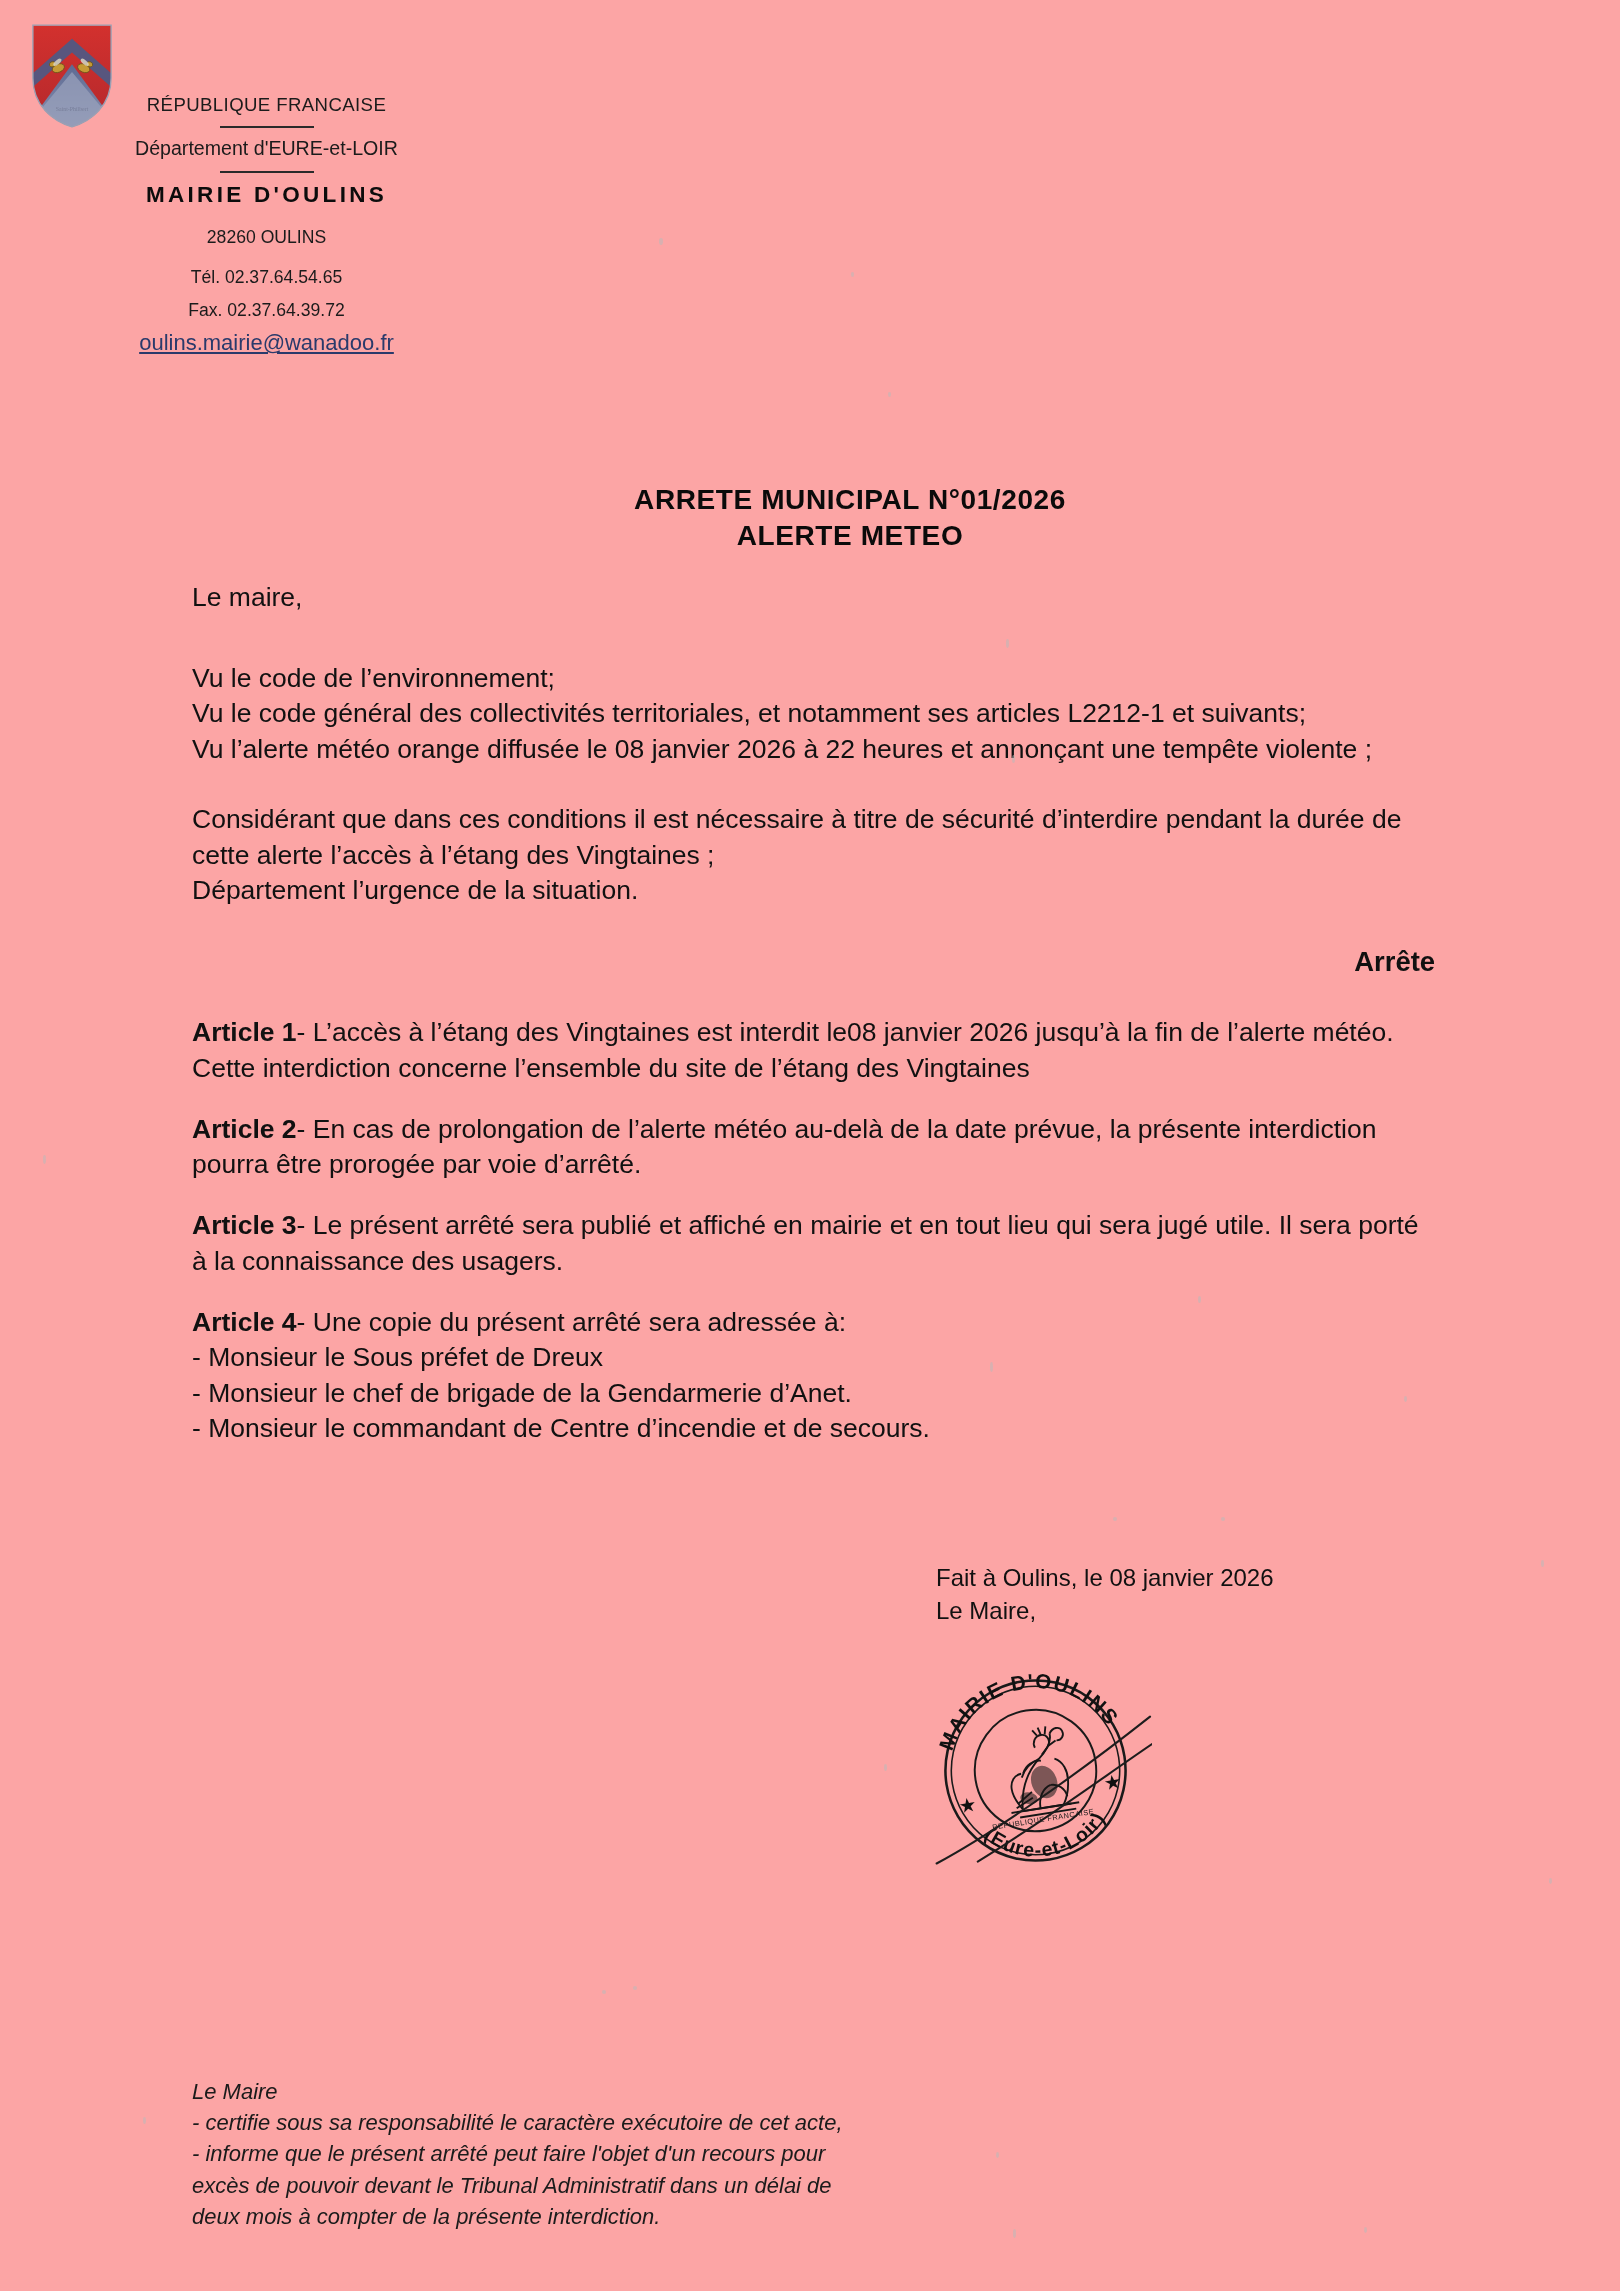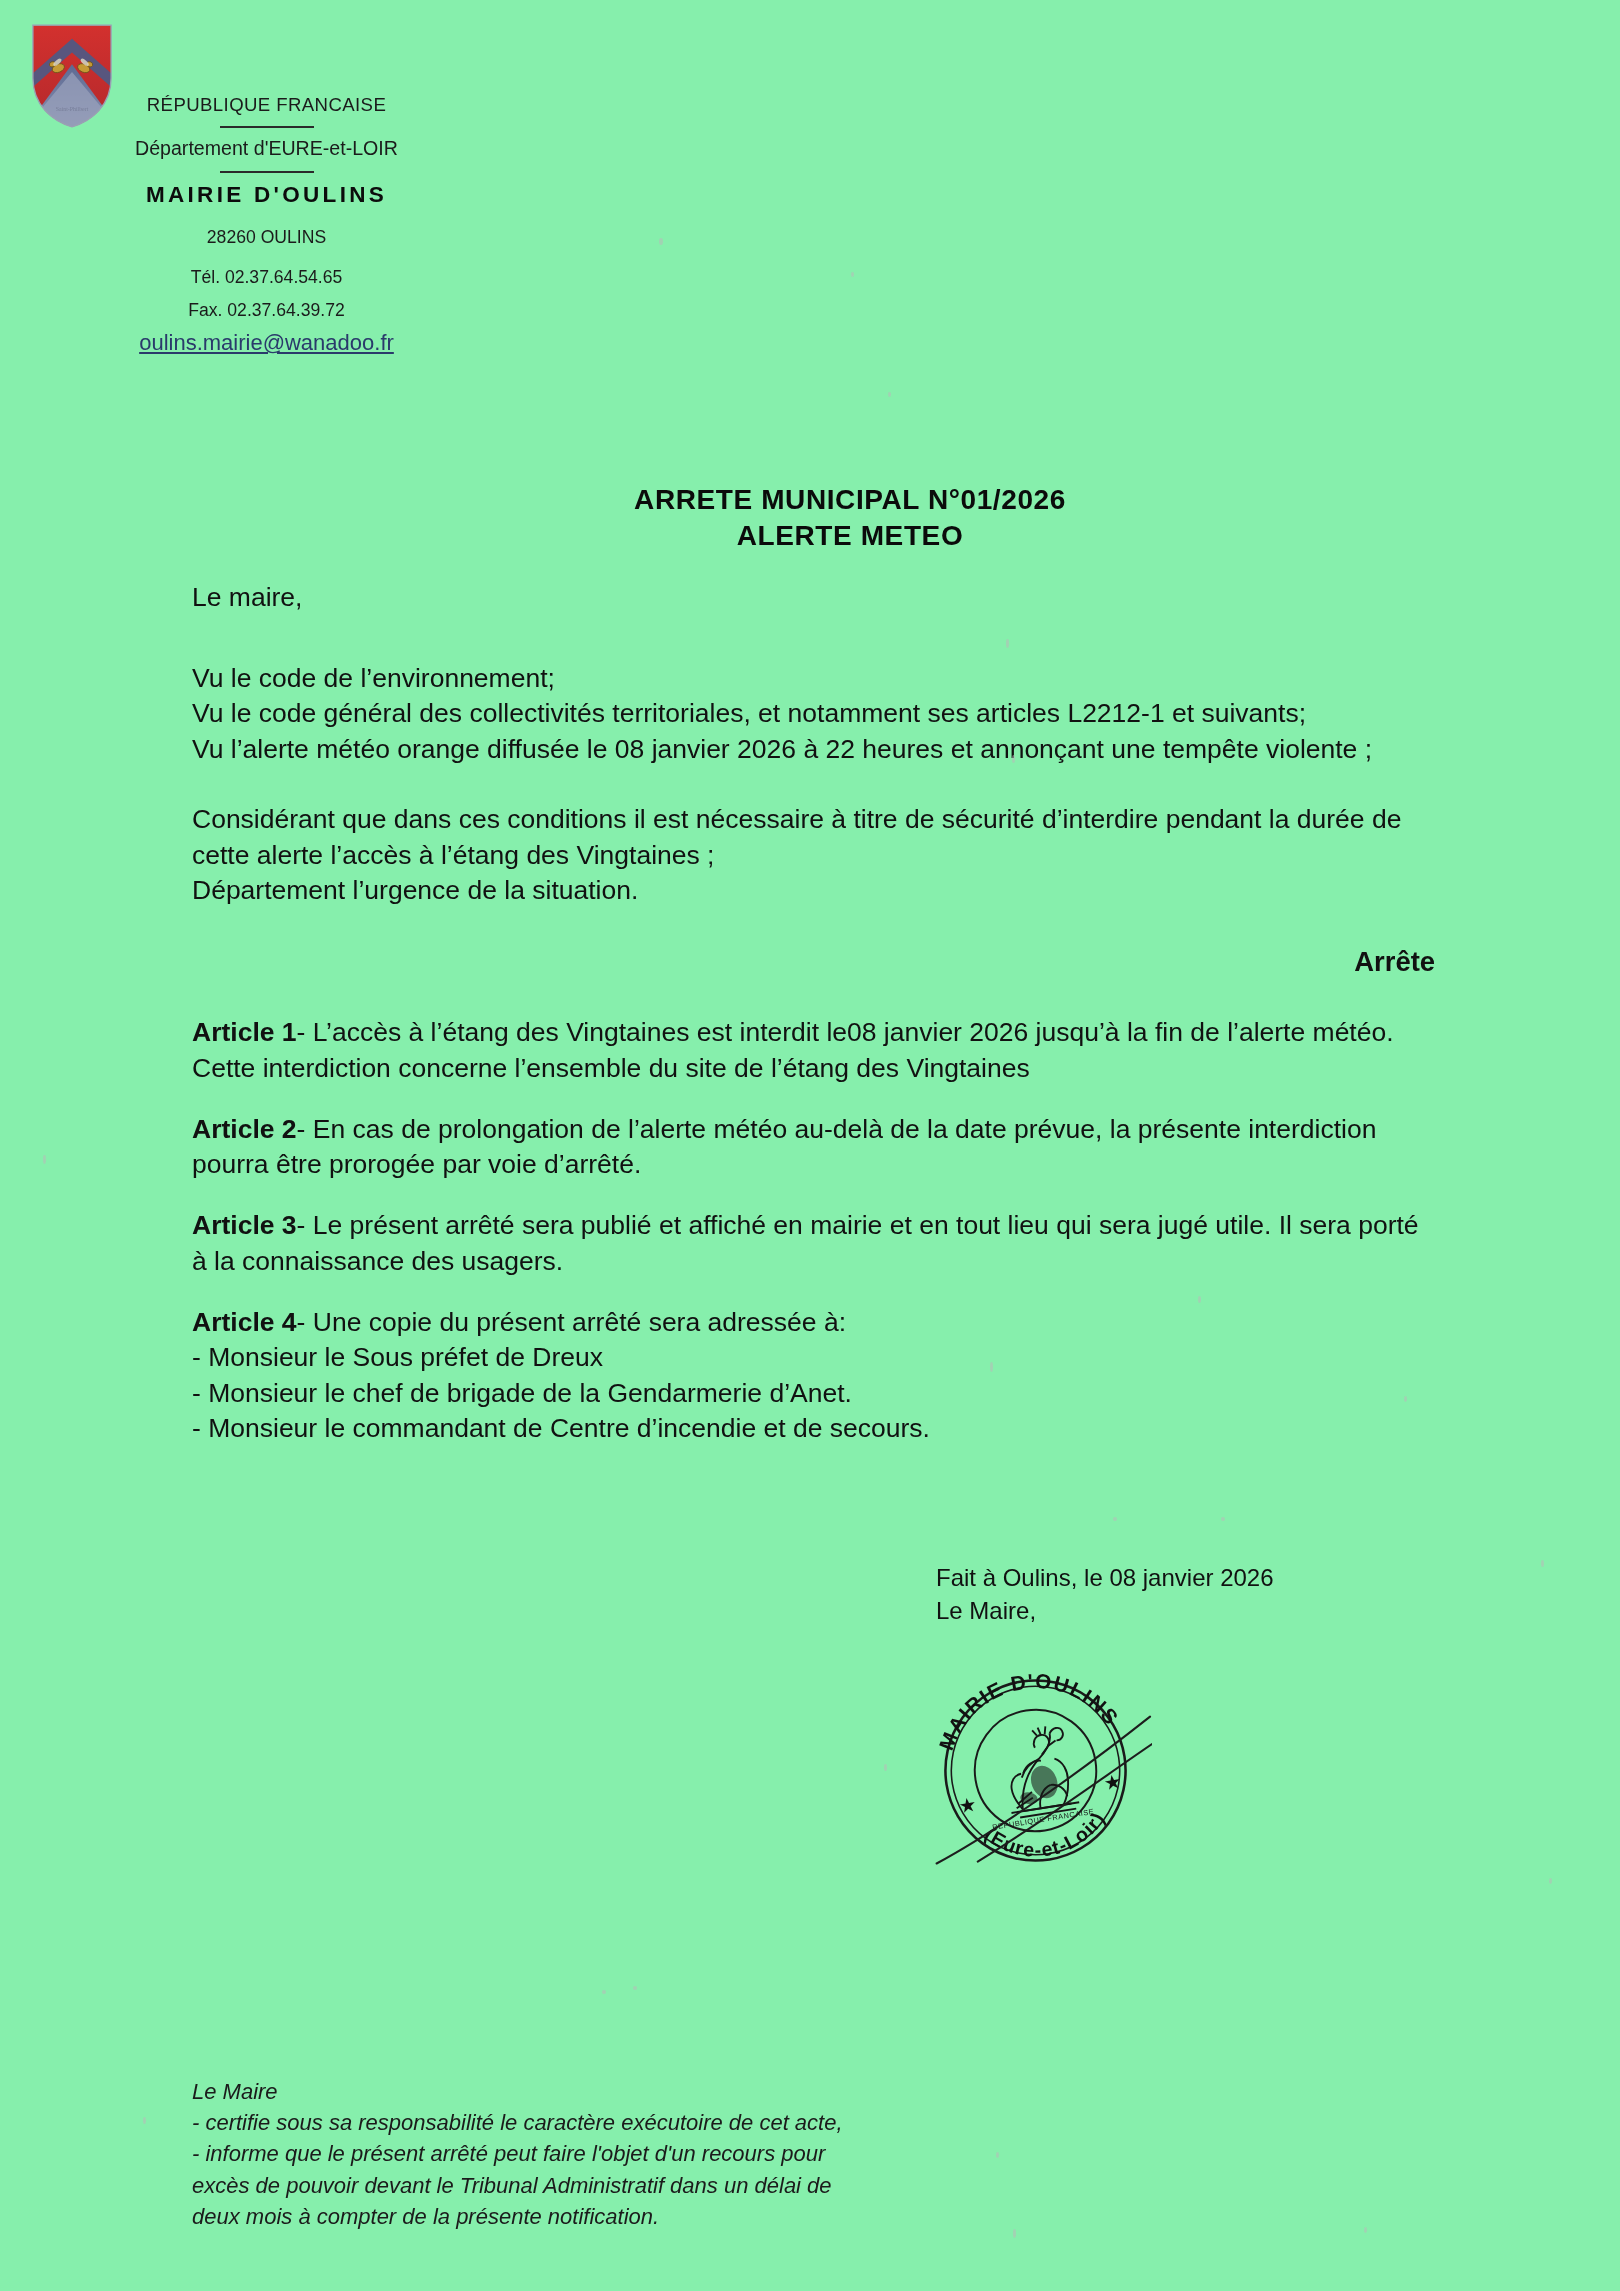--- a/index.html
+++ b/index.html
@@ -9,21 +9,21 @@
     background: #ffffff;
   }
   body {
     font-family: "Liberation Sans", sans-serif;
     color: #111111;
   }
   .page {
     position: relative;
     width: 1620px;
     height: 2292px;
-    background: #86efac;
+    background: #fca5a5;
     overflow: hidden;
   }
 
   
   .letterhead {
     position: absolute;
     top: 17.6px;
     left: 29px;
     width: 412px;
   }
@@ -325,21 +325,21 @@
         <path d="M60 212 C120 176 188 126 238 92"></path>
       </g>
     </svg>
   </div>
 
   <div class="footer">
     <div>Le Maire</div>
     <div>- certifie sous sa responsabilité le caractère exécutoire de cet acte,</div>
     <div>- informe que le présent arrêté peut faire l'objet d'un recours pour</div>
     <div>excès de pouvoir devant le Tribunal Administratif dans un délai de</div>
-    <div>deux mois à compter de la présente notification.</div>
+    <div>deux mois à compter de la présente interdiction.</div>
   </div>
 
   <div class="speck" style="left:659px;top:238px;width:3.9px;height:6.9px;"></div>
   <div class="speck" style="left:851px;top:272px;width:2.9px;height:4.9px;"></div>
   <div class="speck" style="left:888px;top:392px;width:2.9px;height:4.9px;"></div>
   <div class="speck" style="left:1006px;top:639px;width:2.9px;height:8.8px;"></div>
   <div class="speck" style="left:1012px;top:755px;width:2.9px;height:7.8px;"></div>
   <div class="speck" style="left:43px;top:1155px;width:2.9px;height:8.8px;"></div>
   <div class="speck" style="left:1198px;top:1296px;width:2.9px;height:6.9px;"></div>
   <div class="speck" style="left:990px;top:1362px;width:2.9px;height:9.8px;"></div>

